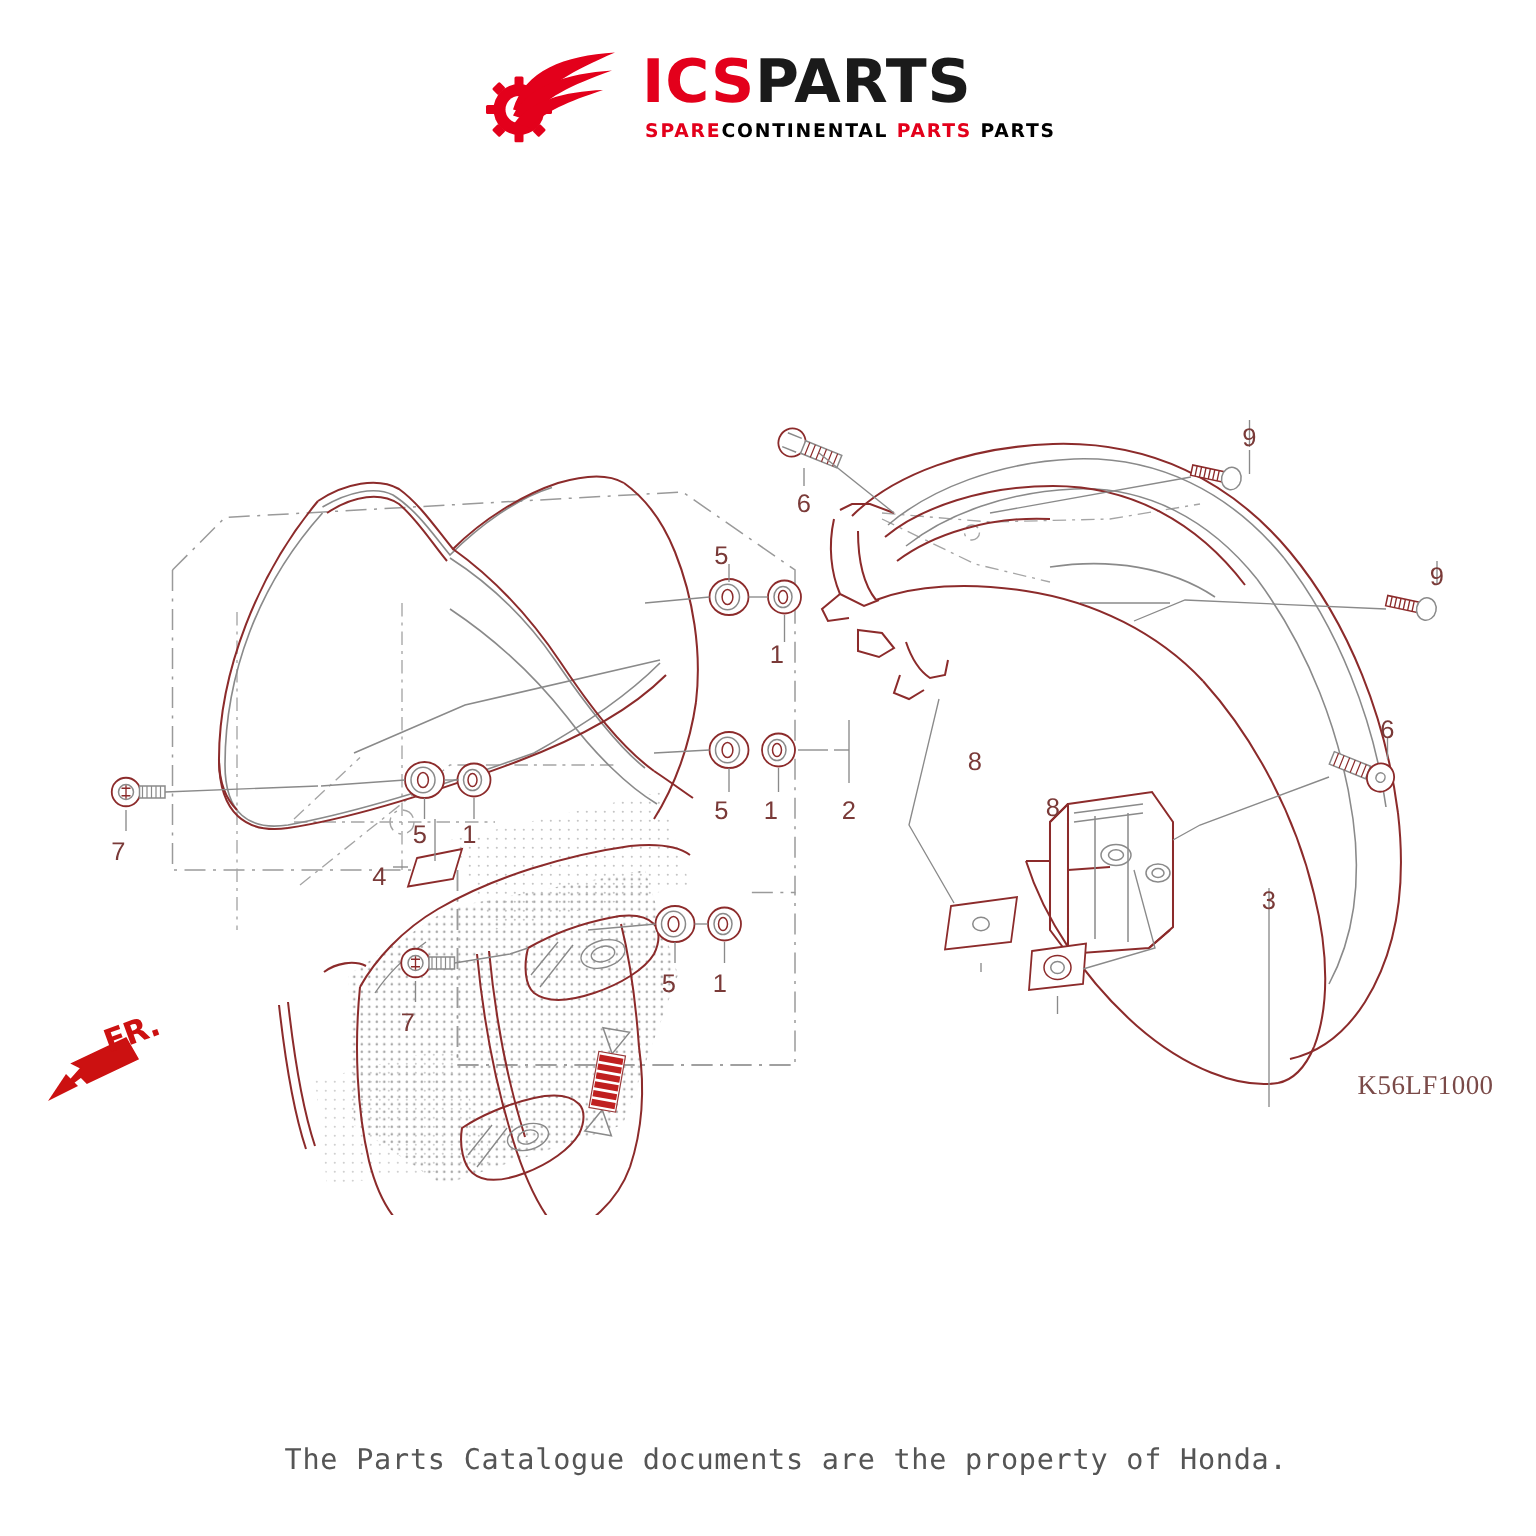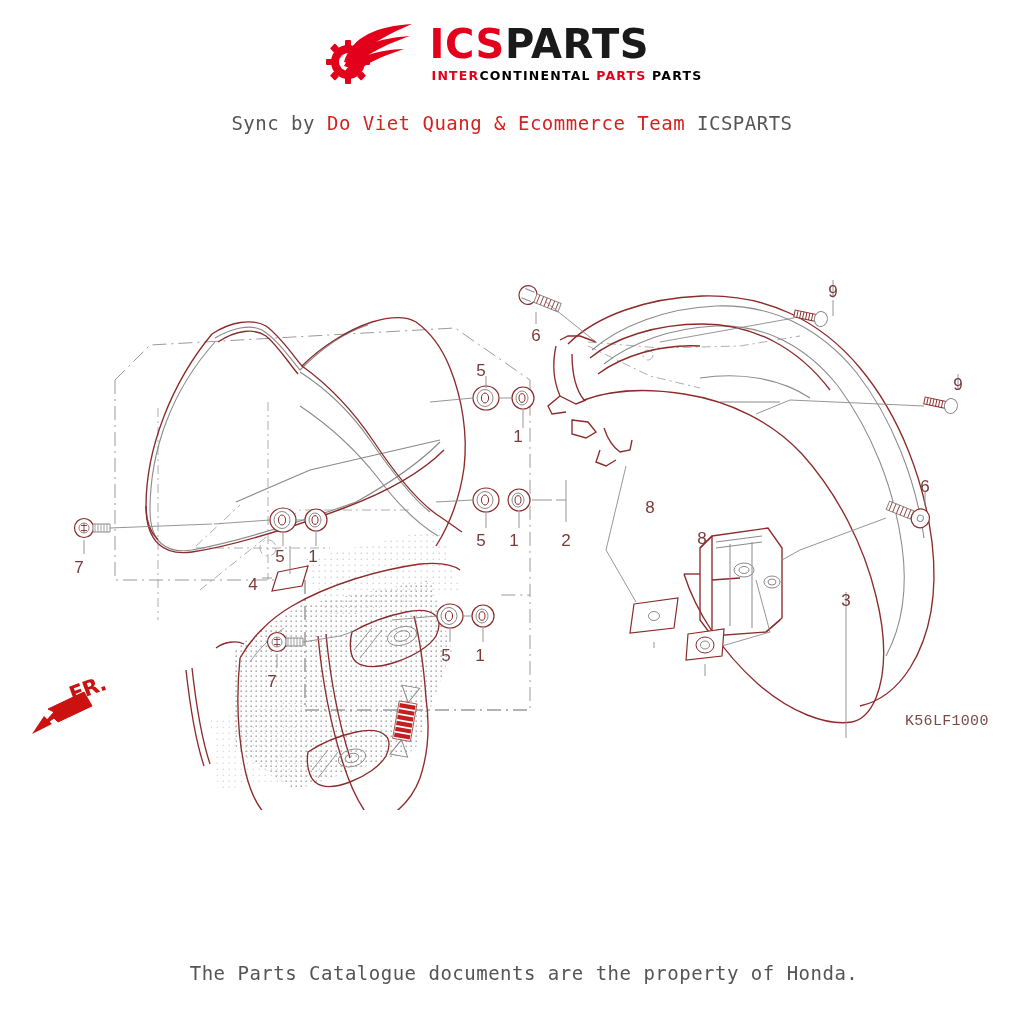--- a/index.html
+++ b/index.html
@@ -11,21 +11,21 @@
     width: 1024px;
     height: 1024px;
     position: relative;
     font-family: "Liberation Sans", sans-serif;
     overflow: hidden;
   }
 
   
   #header {
     position: absolute;
-    top: 4px; left: 0;
+    top: 15px; left: 0;
     width: 1024px;
     height: 150px;
   }
   #logo-block {
     position: absolute;
     top: 18px;
     left: 0;
     width: 1024px;
     display: flex;
     align-items: center;
@@ -103,22 +103,22 @@
     width: 1024px;
     height: 660px;
   }
   #diagram svg { display: block; }
 
   
   #part-code {
     position: absolute;
     left: 905px;
     top: 713px;
-    font-family: Liberation Mono, monospace;
-    font-size: 15px;
+    font-family: Liberation Serif, serif;
+    font-size: 18px;
     color: #7A4A48;
     letter-spacing: 0.3px;
     white-space: nowrap;
   }
 
   
   #fr-arrow {
     position: absolute;
     left: 28px;
     top: 682px;
@@ -167,29 +167,26 @@
         <path d="M22 44 C32 24, 58 16, 88 14 C60 24, 44 32, 31 47 Z" fill="#E3001B"></path>
         <path d="M23 49 C34 34, 56 28, 82 27 C58 35, 44 41, 33 52 Z" fill="#E3001B"></path>
       </svg>
     </div>
 
     <div id="logo-text-wrap">
       <div id="logo-word">
         <span class="ics">ICS</span><span class="parts">PARTS</span>
       </div>
       <div id="logo-tag">
-        <span class="t-red">INTER</span><span class="t-dark">CONTINENTAL </span><span class="t-red">PARTS </span><span class="t-dark">PARTS</span>
+        <span class="t-red">SPARE</span><span class="t-dark">CONTINENTAL </span><span class="t-red">PARTS </span><span class="t-dark">PARTS</span>
       </div>
     </div>
 
   </div>
 
-  <div id="sync-line">
-    <span>Sync by </span><span class="hl">Do Viet Quang &amp; Ecommerce Team</span><span> ICSPARTS</span>
-  </div>
 
 </div>
 
 <div id="diagram">
 <svg width="1024" height="660" viewBox="0 0 1024 660">
 
   <defs>
     <pattern id="dots" width="5" height="5" patternUnits="userSpaceOnUse">
       <circle cx="1.2" cy="1.2" r="0.85" fill="#9a9a9a"></circle>
     </pattern>

